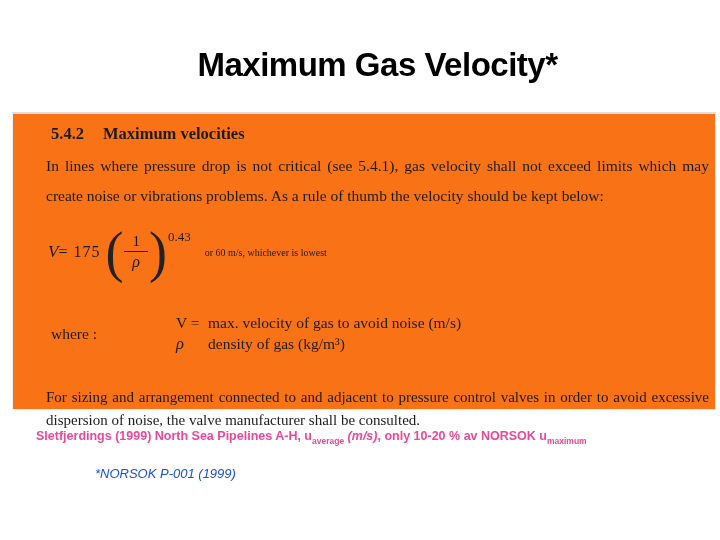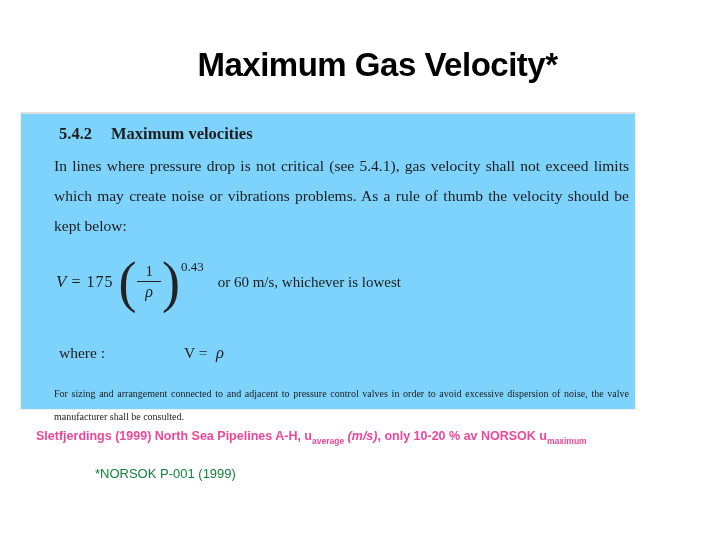--- a/index.html
+++ b/index.html
@@ -14,22 +14,22 @@
   .slide-title {
     position:absolute; top:46px; left:0; right:0;
     margin:0; text-align:center;
     font-family:"Liberation Sans", sans-serif;
     font-size:33px; font-weight:bold; letter-spacing:-0.5px;
     color:#000000;
   }
 
   
   .doc {
-    position:absolute; left:20px; top:112px; width:616px; height:298px;
-    background:#7dd3fc;
+    position:absolute; left:12px; top:112px; width:704px; height:298px;
+    background:#f97316;
     border-top:2px solid #dedede;
     border-left:1px solid #f1f1f1;
     border-right:1px solid #f1f1f1;
     border-bottom:1px solid #ececec;
     box-sizing:border-box;
     font-family:"Liberation Serif", serif;
     color:#1c1c1c;
     filter:blur(0.3px);
   }
   .doc-heading {
@@ -44,71 +44,71 @@
   }
 
   
   .formula {
     margin:15px 0 0 35px;
     height:52px;
     display:flex; align-items:center;
     font-size:16px;
   }
   .f-var { font-style:italic; font-size:17px; }
-  .f-eq  { margin-left:5px; letter-spacing:1px; }
+  .f-eq  { letter-spacing:1px; }
   .paren {
     font-size:54px; line-height:50px; font-weight:normal;
     transform:scaleY(1.04); color:#222;
   }
   .paren-open { margin-left:5px; }
   .frac {
     display:inline-flex; flex-direction:column; align-items:center;
     font-size:15px; line-height:1.15; margin:0 1px;
   }
   .frac .num { padding:0 8px 1px; border-bottom:1.4px solid #222; }
   .frac .den { padding-top:1px; font-style:italic; font-size:16px; }
   .f-exp {
     align-self:flex-start; margin:3px 0 0 1px;
     font-size:13px;
   }
-  .f-cond { margin-left:14px; font-size:15px; }
+  .f-cond { margin-left:14px; font-size:10px; }
 
   
   .where {
     margin:34px 0 0 38px;
     display:flex;
     font-size:15.5px; line-height:21px;align-items:center;
   }
   .where-label { width:125px; flex:none; }
   .defs { display:grid; grid-template-columns:30px auto; column-gap:2px; }
   .def-sym { }
   .def-sym.rho { font-style:italic; font-size:16.5px; }
 
   
   .doc-para2 {
-    margin:19px 6px 0 33px;
-    font-size:10px; line-height:23px;
+    margin:32px 6px 0 33px;
+    font-size:15px; line-height:23px;
     text-align:justify;
   }
 
   
   .citation {
     position:absolute; left:36px; top:428px; right:10px;
     font-family:Liberation Sans, sans-serif;
     font-size:12.5px; font-weight:bold; color:#ec4899;
     line-height:16px; white-space:nowrap;
   }
   .citation sub { font-size:8.5px; line-height:0; }
   .citation .ital { font-style:italic; }
 
   
   .footnote {
     position:absolute; left:95px; top:466px;
     font-family:"Liberation Sans", sans-serif;
-    font-size:13px; font-weight:normal; color:#15803d;
+    font-size:13px; font-weight:normal; color:#1d4ed8;font-style:italic;
   }
 </style>
 </head>
 <body>
 
 <div class="slide">
 
   <h1 class="slide-title">Maximum Gas Velocity*</h1>
 
   <div class="doc">
@@ -129,21 +129,23 @@
       </span>
       <span class="paren">)</span>
       <span class="f-exp">0.43</span>
       <span class="f-cond">or 60 m/s, whichever is lowest</span>
     </div>
 
     <div class="where">
       <div class="where-label">where :</div>
       <div class="defs">
         <span class="def-sym">V =</span>
+        <span>max. velocity of gas to avoid noise (m/s)</span>
         <span class="def-sym rho">ρ</span>
+        <span>density of gas (kg/m³)</span>
       </div>
     </div>
 
     <p class="doc-para2">For sizing and arrangement connected to and adjacent to pressure control valves in order to avoid excessive dispersion of noise, the valve manufacturer shall be consulted.</p>
 
   </div>
 
   <div class="citation">
     <span>Sletfjerdings (1999) North Sea Pipelines A-H, u</span><sub>average</sub><span class="ital"> (m/s)</span><span>, only 10-20 % av NORSOK u</span><sub>maximum</sub>
   </div>

